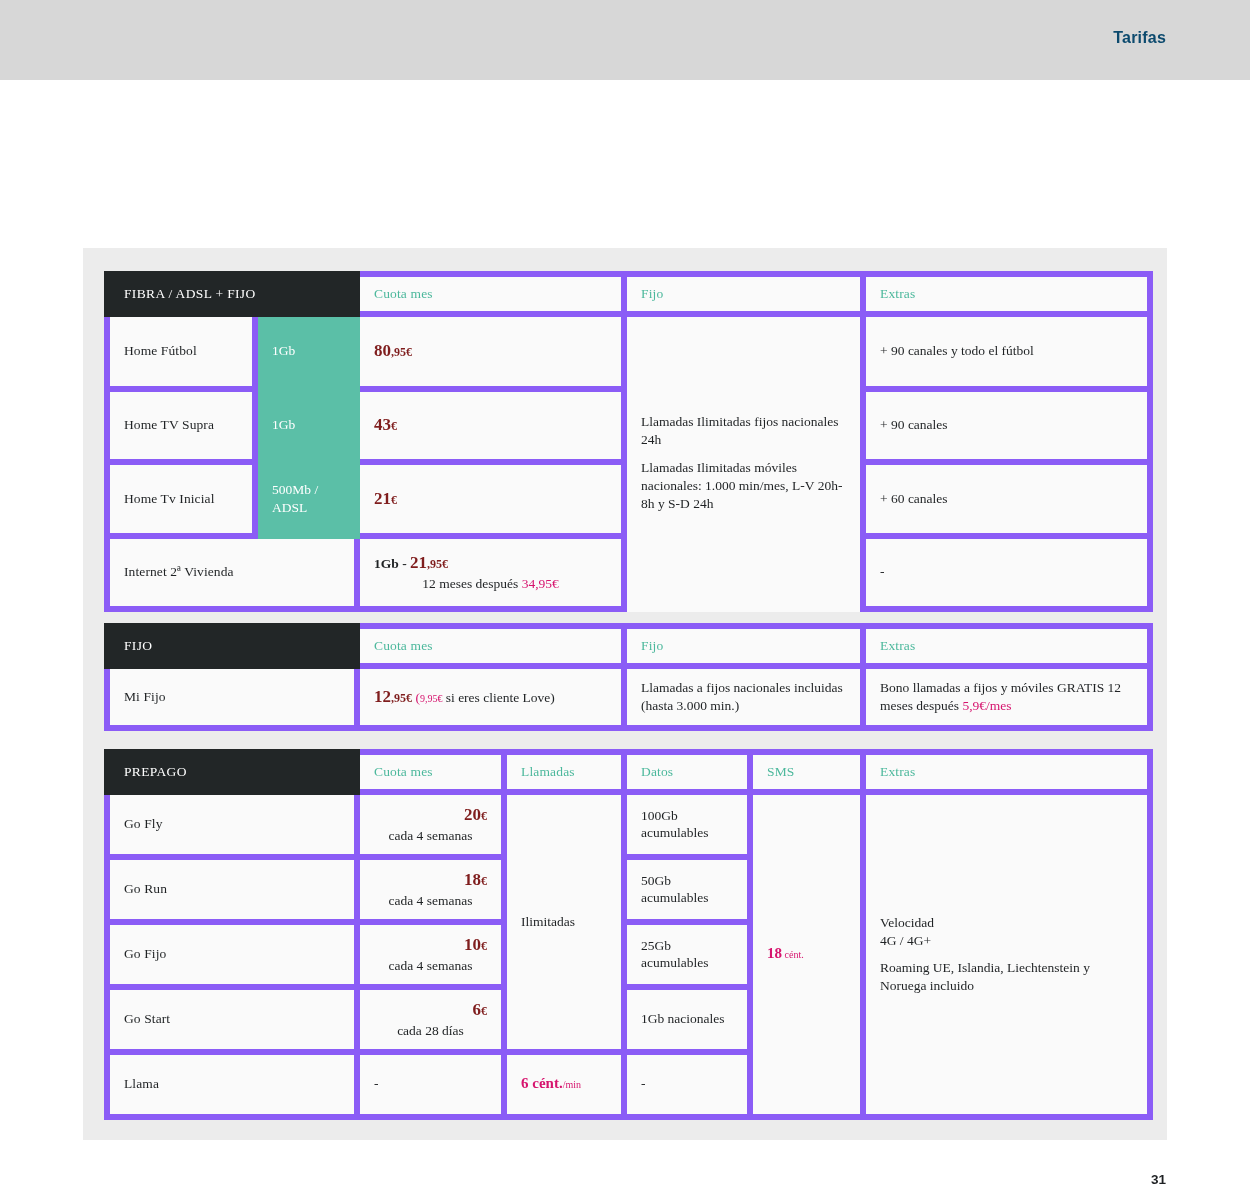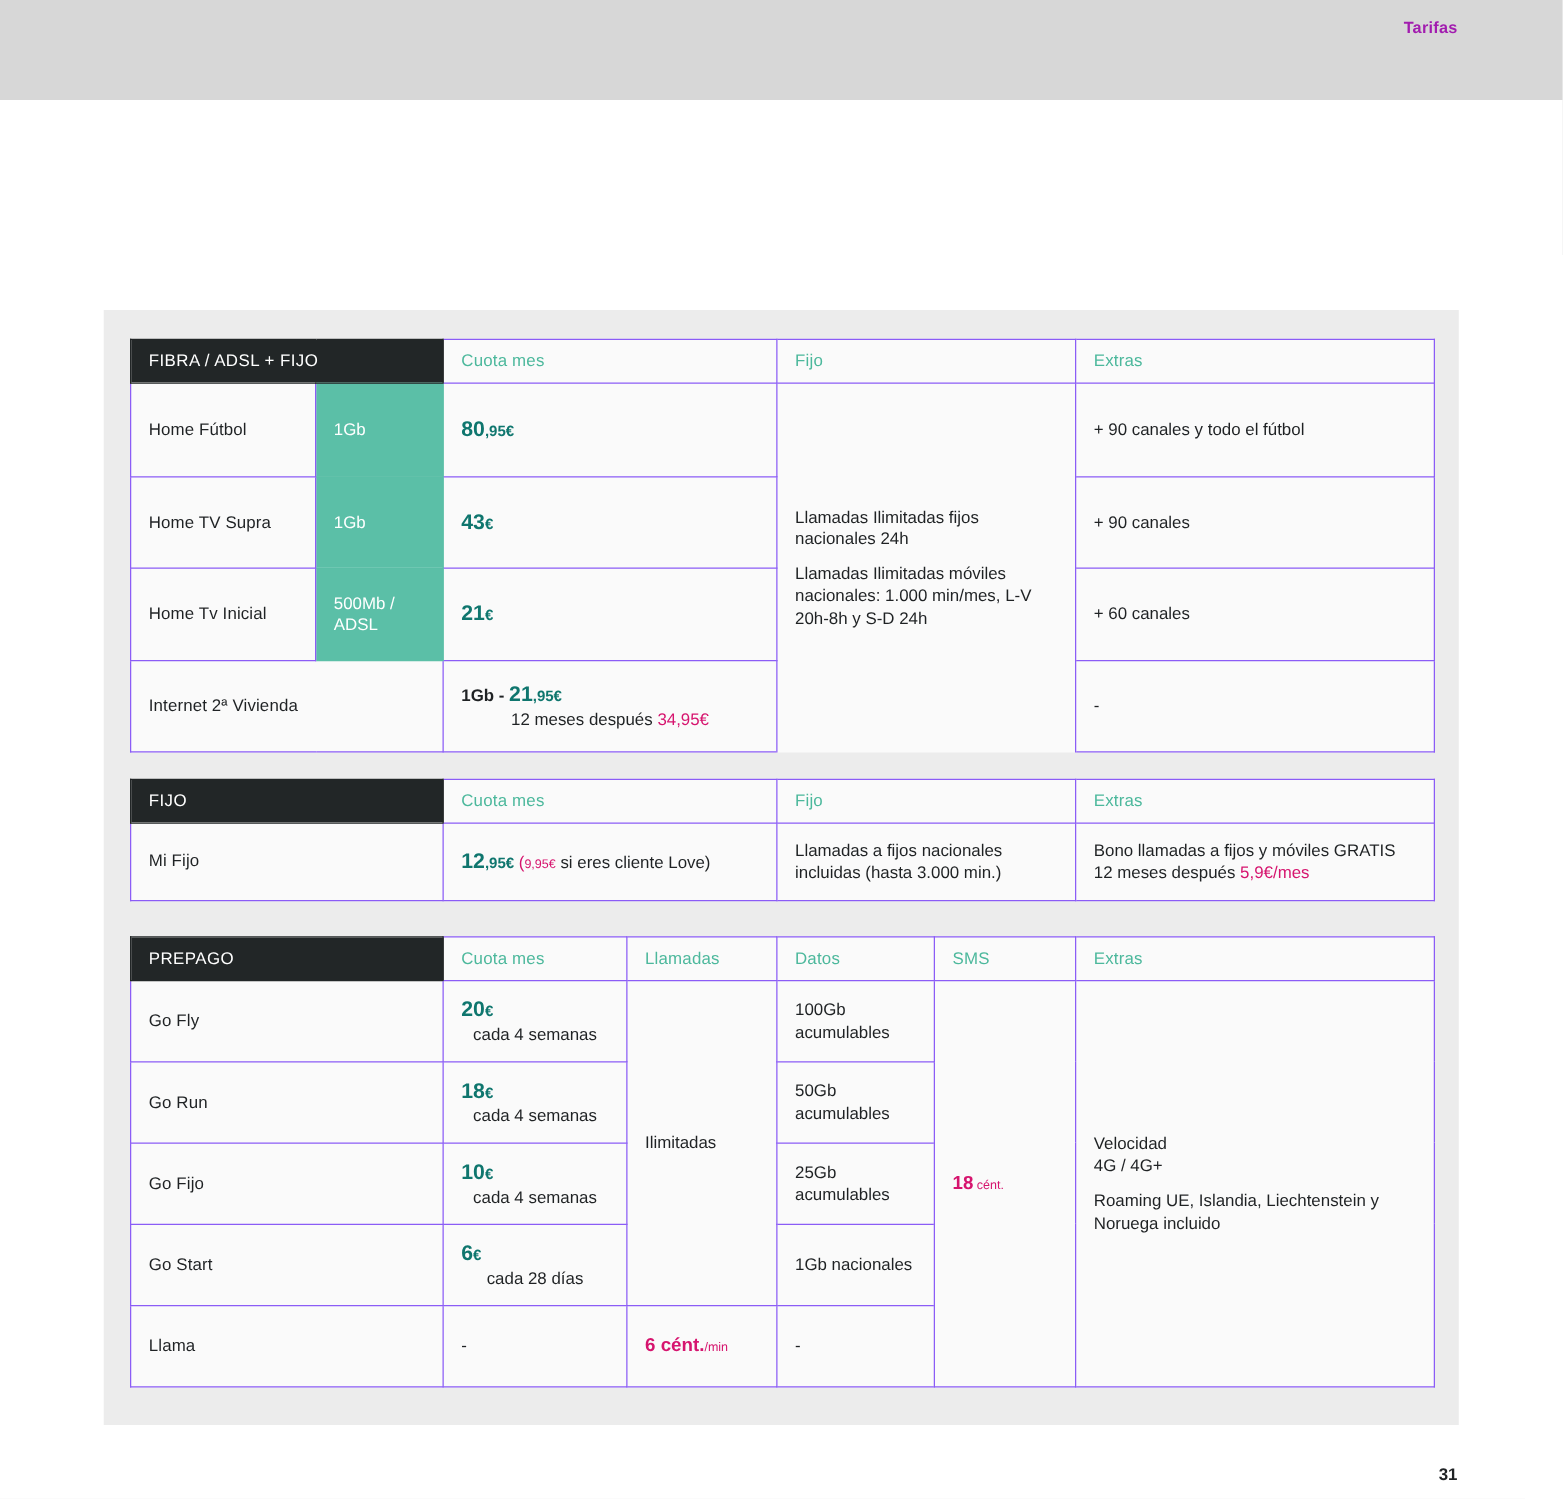--- a/index.html
+++ b/index.html
@@ -15,25 +15,25 @@
 
   
   .topbar {
     position: absolute;
     left: 0; top: 0;
     width: 1250px; height: 80px;
     background: #d7d7d7;
   }
   .topbar-title {
     position: absolute;
-    right: 84px; top: 14px;
-    font-size: 13px;
+    right: 84px; top: 29px;
+    font-size: 16px;
     font-weight: bold;
     letter-spacing: .2px;
-    color: #a21caf;
+    color: #0c4a6e;
   }
 
   
   .page-number {
     position: absolute;
     right: 84px; bottom: 12px;
     font-size: 13.5px;
     font-weight: bold;
     color: #1f2224;
   }
@@ -47,29 +47,30 @@
   }
 
   
   .tbl {
     position: absolute;
     border-collapse: collapse;
     table-layout: fixed;
     background: #fafafa;
   }
   .tbl td, .tbl th {
-    border: 1px solid #8b5cf6;
+    border: 6px solid #8b5cf6;
     background: #fafafa;
     vertical-align: middle;
     padding: 8px 14px;
     font-size: 13.5px;
     line-height: 1.32;
     text-align: left;
     font-weight: normal;
     color: #1f2224;
+    font-family: Liberation Serif, serif;
   }
 
   
   .hdr-dark {
     background: #222627 !important;
     color: #ffffff !important;
     font-weight: bold;
     font-size: 13.7px;
     letter-spacing: .35px;
     border-color: #222627 !important;
@@ -97,21 +98,21 @@
     color: #ffffff !important;
     font-weight: bold;
     font-size: 13.5px;
     border-color: #5bbfa7 !important;
     border-left-color: #9a9a9a !important;
     padding: 8px 12px;
     line-height: 1.25;
   }
 
   
-  .price { color: #0f766e; font-weight: bold; font-size: 17px; }
+  .price { color: #7f1d1d; font-weight: bold; font-size: 17px; text-align: right; }
   .price .dec { font-size: 12px; font-weight: bold; }
   .pink { color: #d6146e; }
   .pink-sm { color: #d6146e; font-size: 10px; }
   .pink-b { color: #d6146e; font-weight: bold; font-size: 15px; }
   .bold { font-weight: bold; }
   .sub { font-size: 13.5px; color: #1f2224; text-align: center; }
   .para { margin: 0 0 10px 0; }
   .para:last-child { margin-bottom: 0; }
   .dash { color: #1f2224; }
 

